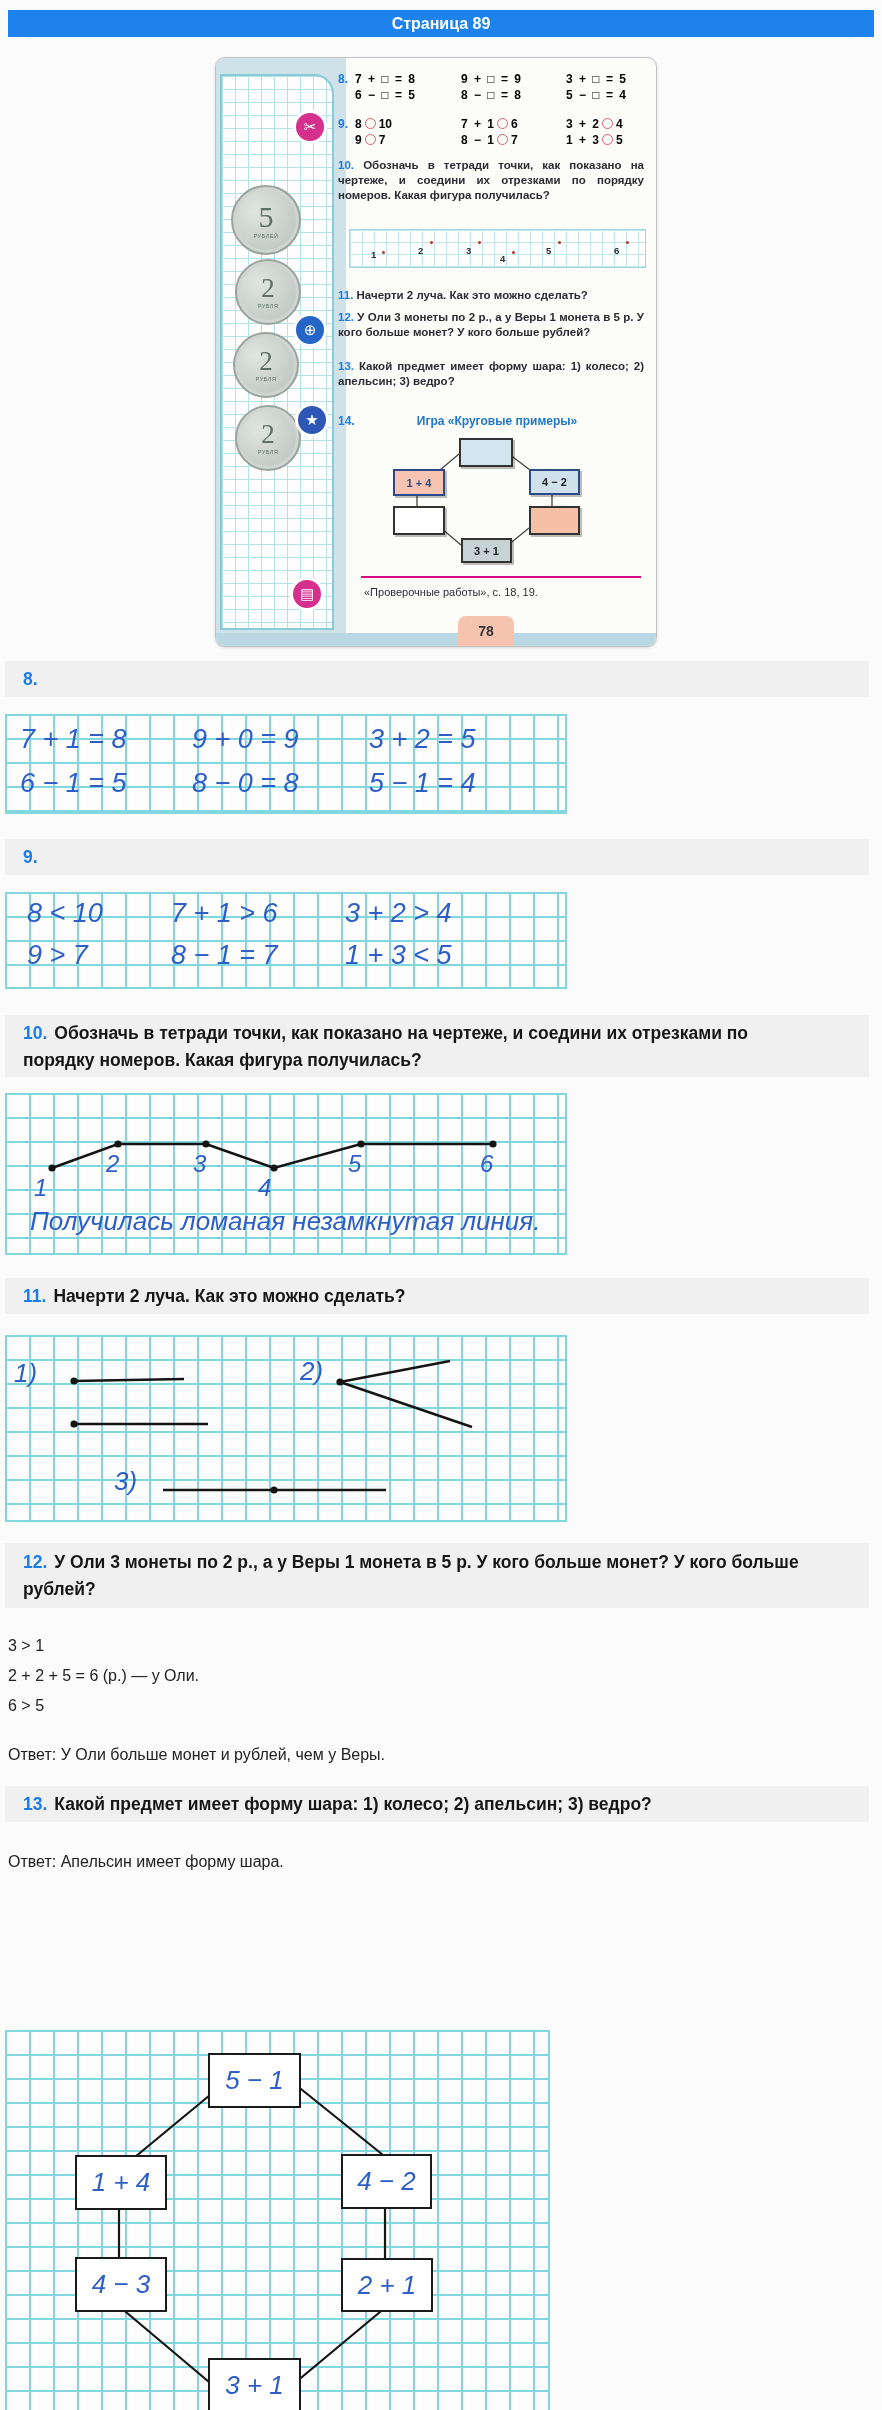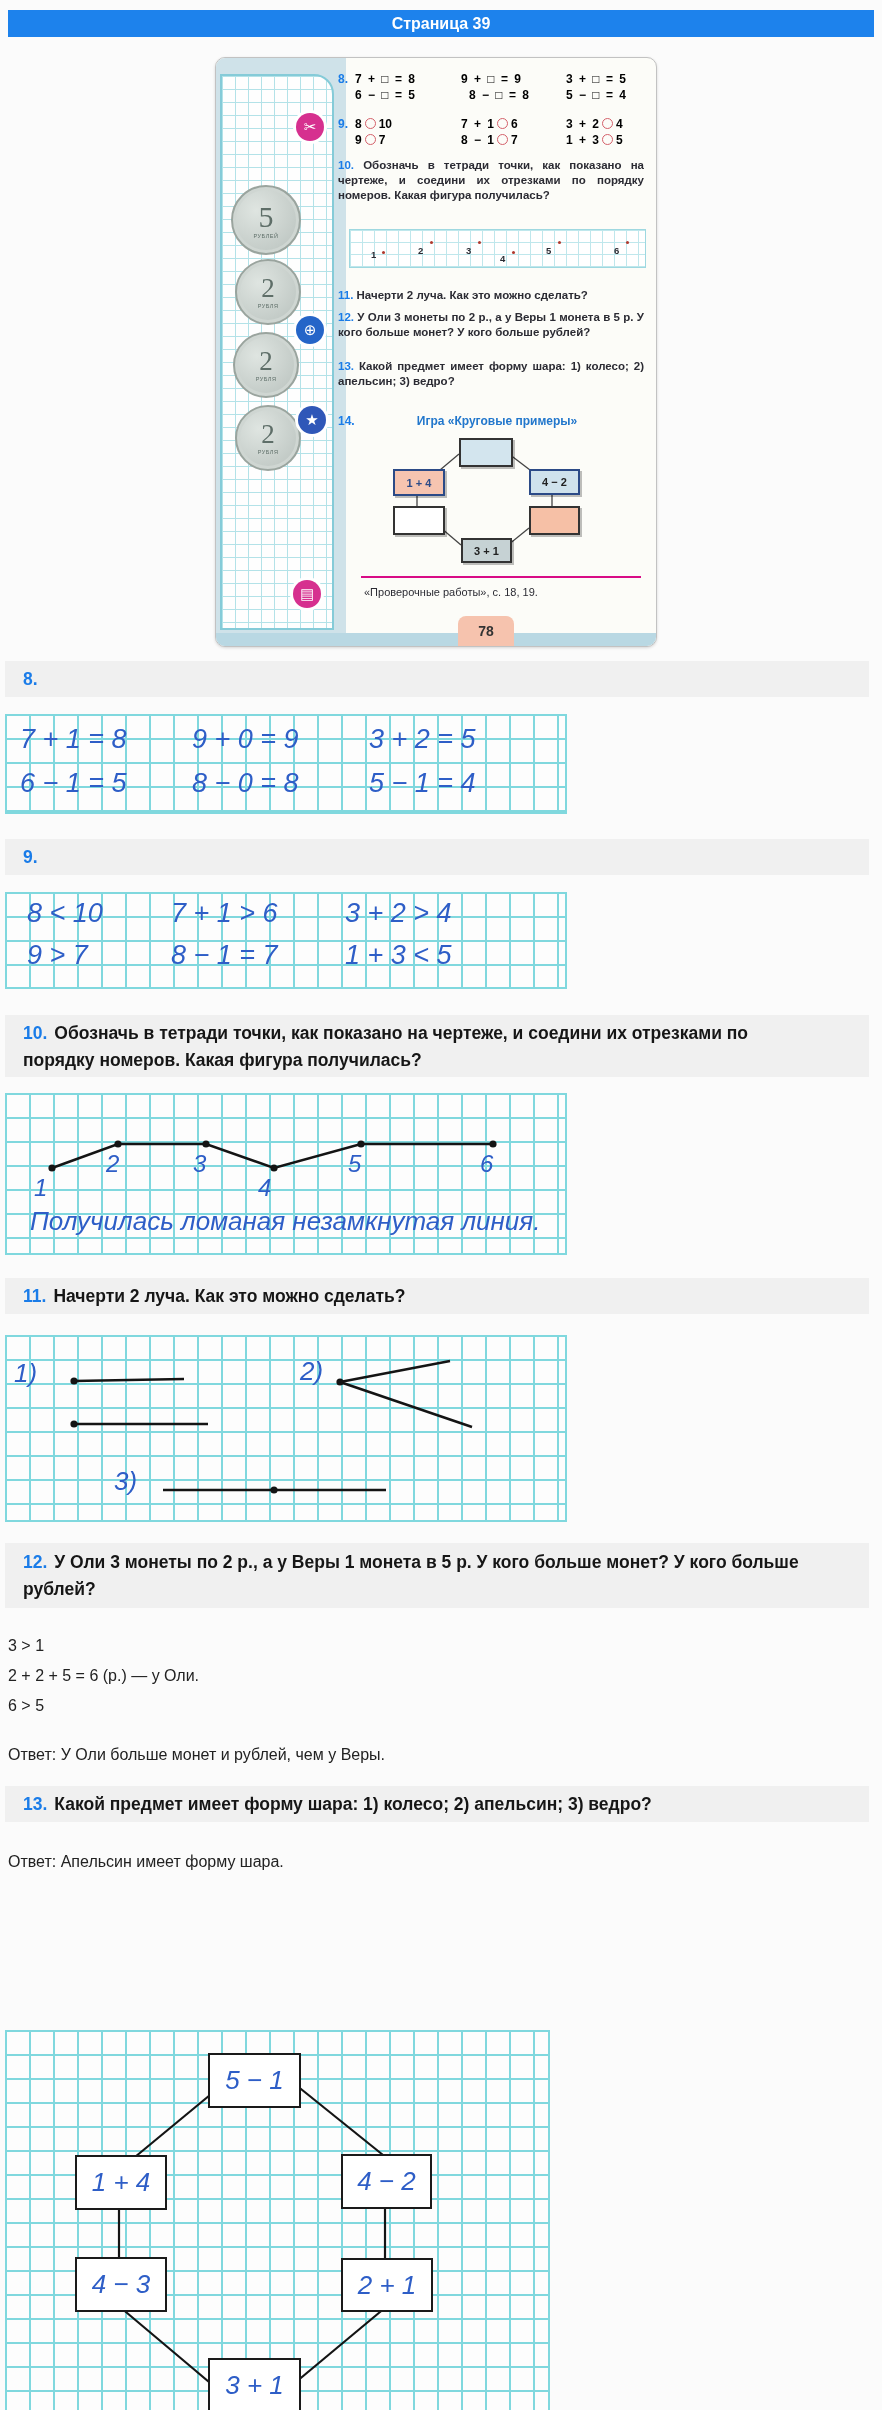--- a/index.html
+++ b/index.html
@@ -64,21 +64,21 @@
   .mrule{position:absolute;left:145px;top:518px;width:280px;height:2px;background:#d80b86;}
   .bfoot{position:absolute;left:148px;top:528px;font:11px "Liberation Sans",sans-serif;color:#2b2b33;}
   .tab78{position:absolute;left:242px;top:558px;width:56px;height:30px;background:#f6c3ae;
          border-radius:8px 8px 0 0;font:bold 14px/30px "Liberation Sans",sans-serif;color:#333;text-align:center;}
 </style>
 </head>
 <body>
 
 <div id="page">
 
-  <div class="titlebar">Страница 39</div>
+  <div class="titlebar">Страница 89</div>
 
   <div class="book">
     <div class="bleft"></div>
     <div class="sheet"></div>
 
     <div class="coin" style="left:15px;top:127px;width:66px;height:66px;">
       <span class="val" style="font-size:30px;">5</span>
       <span class="unit">РУБЛЕЙ</span>
     </div>
     <div class="coin" style="left:19px;top:201px;width:62px;height:62px;">
@@ -105,21 +105,21 @@
       </div>
     <div class="bicon" style="left:77px;top:522px;background:#d6308f;">
         <span>▤</span>
       </div>
 
     <div class="bnum" style="left:122px;top:14px;">8.</div>
     <div class="beq" style="left:139px;top:14px;">7 + □ = 8</div>
     <div class="beq" style="left:245px;top:14px;">9 + □ = 9</div>
     <div class="beq" style="left:350px;top:14px;">3 + □ = 5</div>
     <div class="beq" style="left:139px;top:30px;">6 − □ = 5</div>
-    <div class="beq" style="left:253px;top:30px;">8 − □ = 8</div>
+    <div class="beq" style="left:245px;top:30px;">8 − □ = 8</div>
     <div class="beq" style="left:350px;top:30px;">5 − □ = 4</div>
 
     <div class="bnum" style="left:122px;top:59px;">9.</div>
     <div class="beq" style="left:139px;top:59px;"><span>8</span><span class="circ"></span><span>10</span></div>
     <div class="beq" style="left:245px;top:59px;"><span>7 + 1</span><span class="circ"></span><span>6</span></div>
     <div class="beq" style="left:350px;top:59px;"><span>3 + 2</span><span class="circ"></span><span>4</span></div>
     <div class="beq" style="left:139px;top:75px;"><span>9</span><span class="circ"></span><span>7</span></div>
     <div class="beq" style="left:245px;top:75px;"><span>8 − 1</span><span class="circ"></span><span>7</span></div>
     <div class="beq" style="left:350px;top:75px;"><span>1 + 3</span><span class="circ"></span><span>5</span></div>
 

